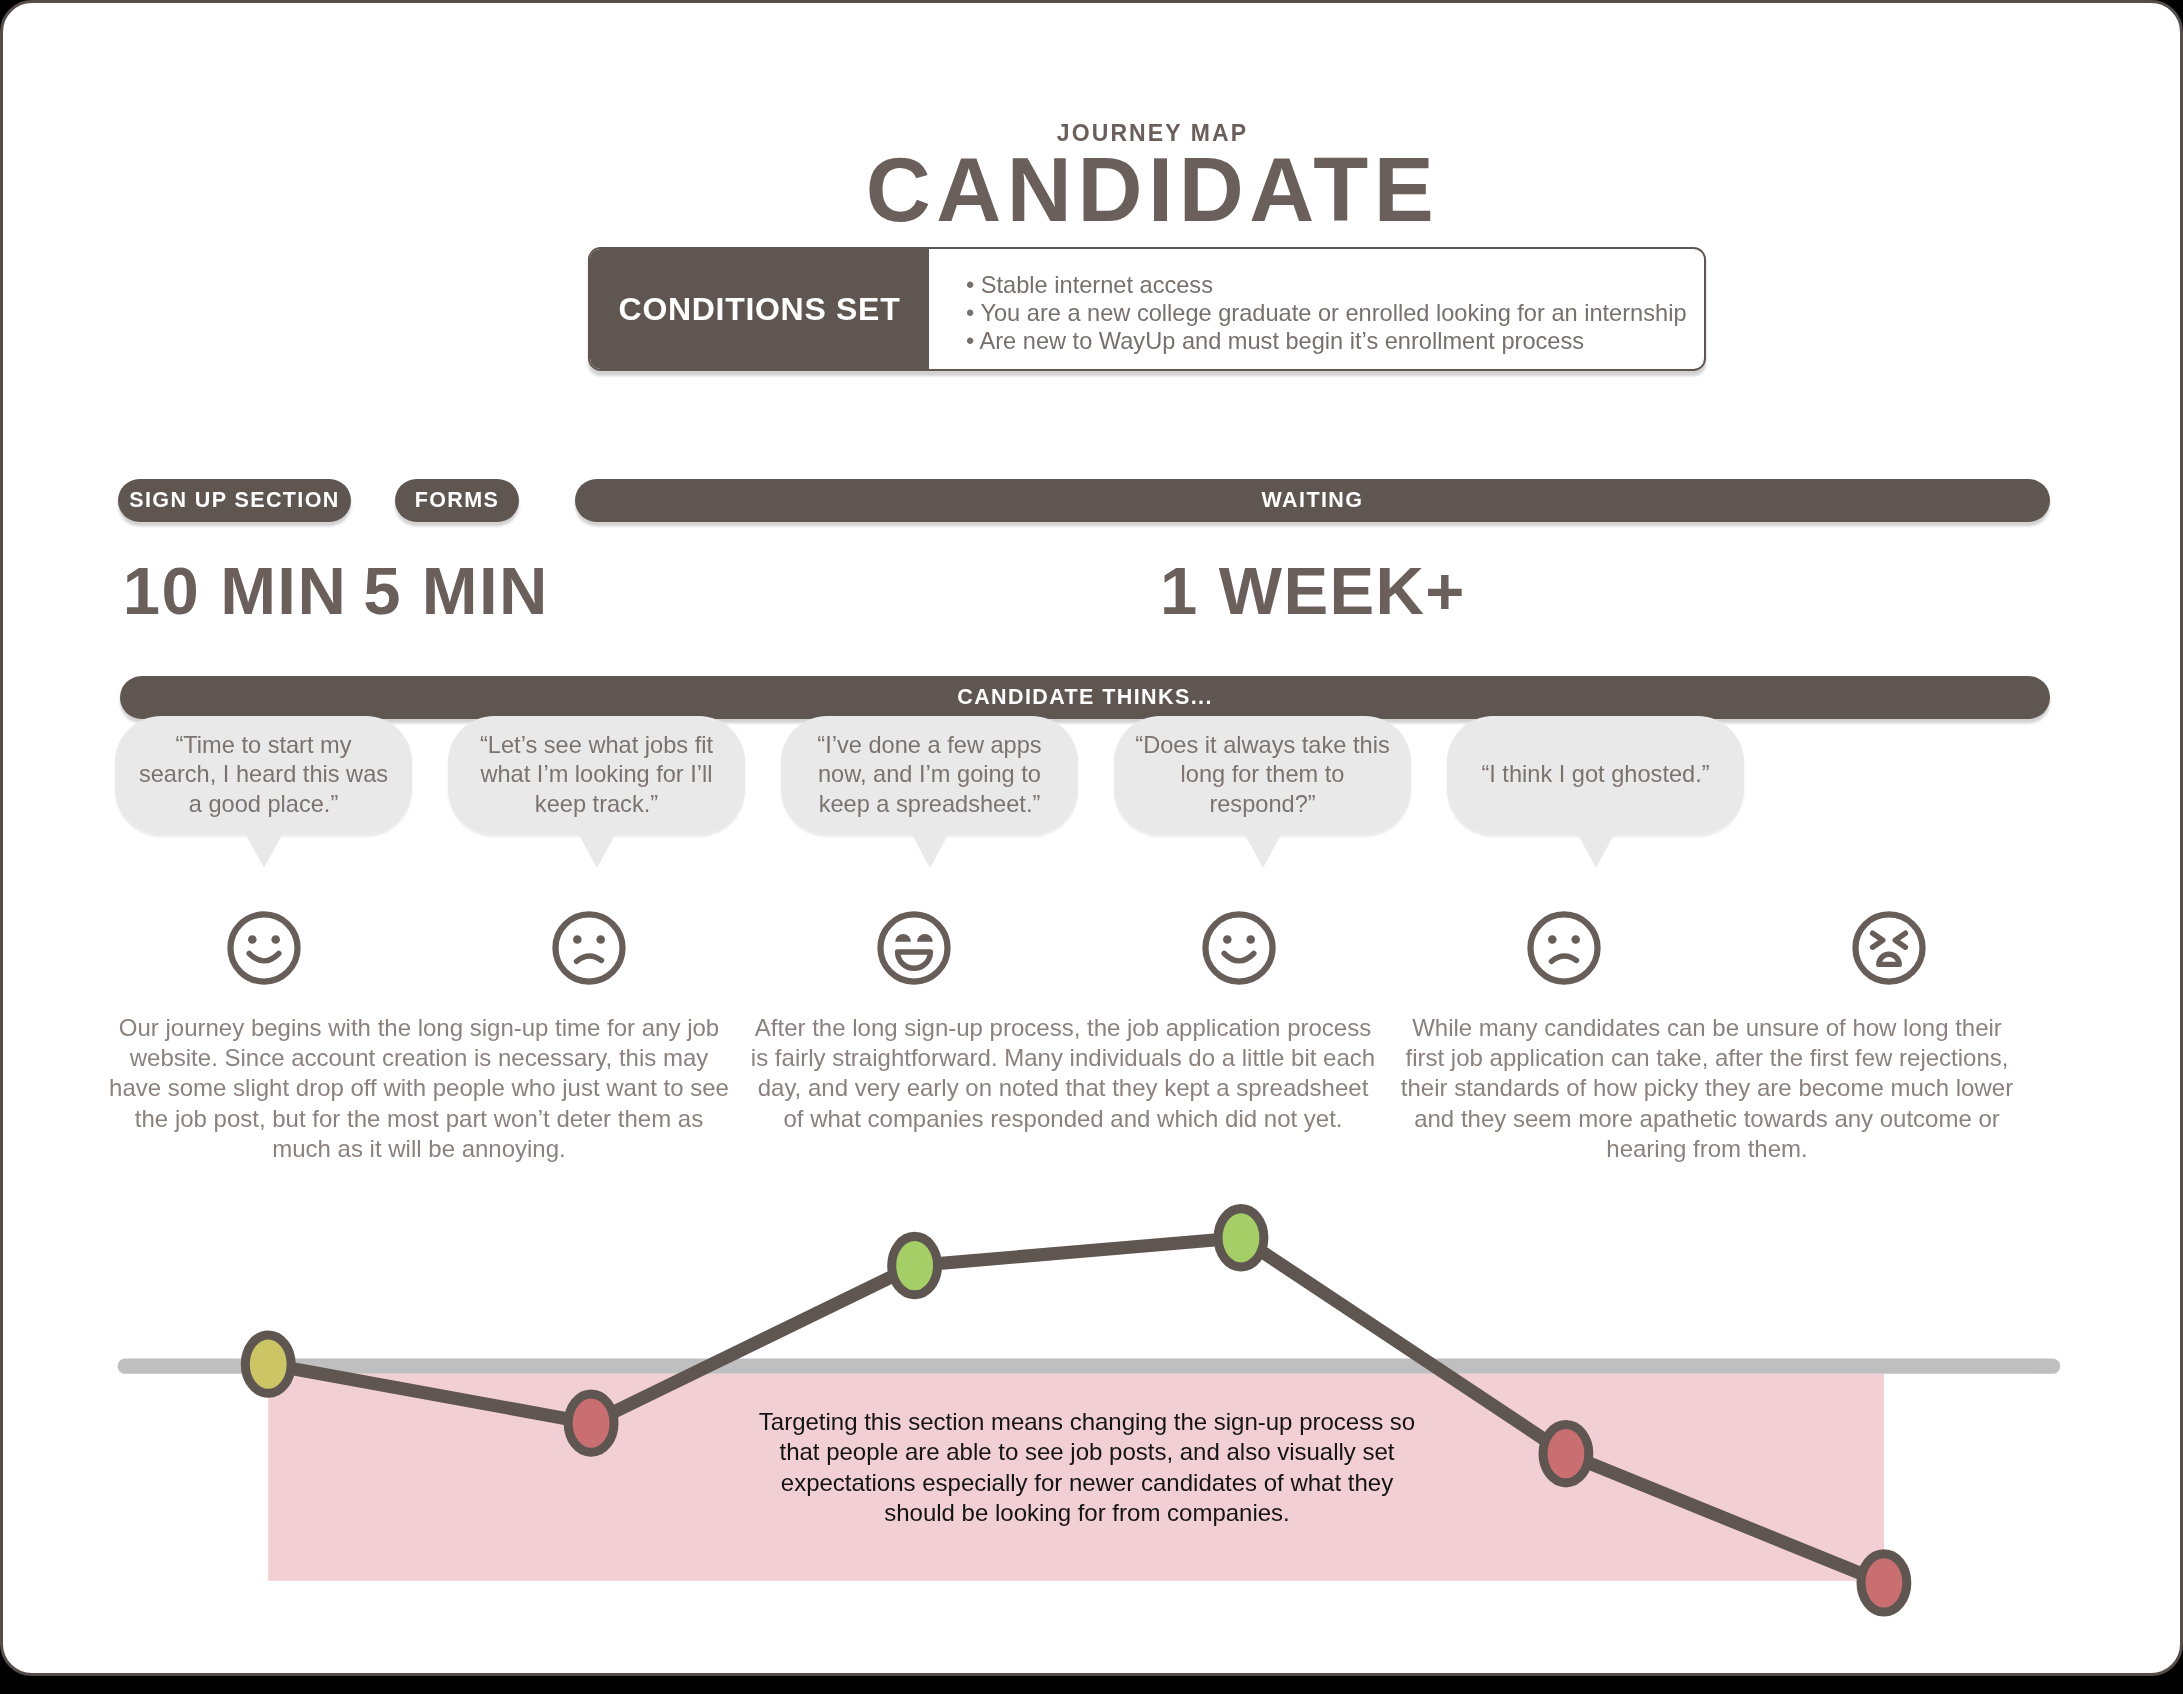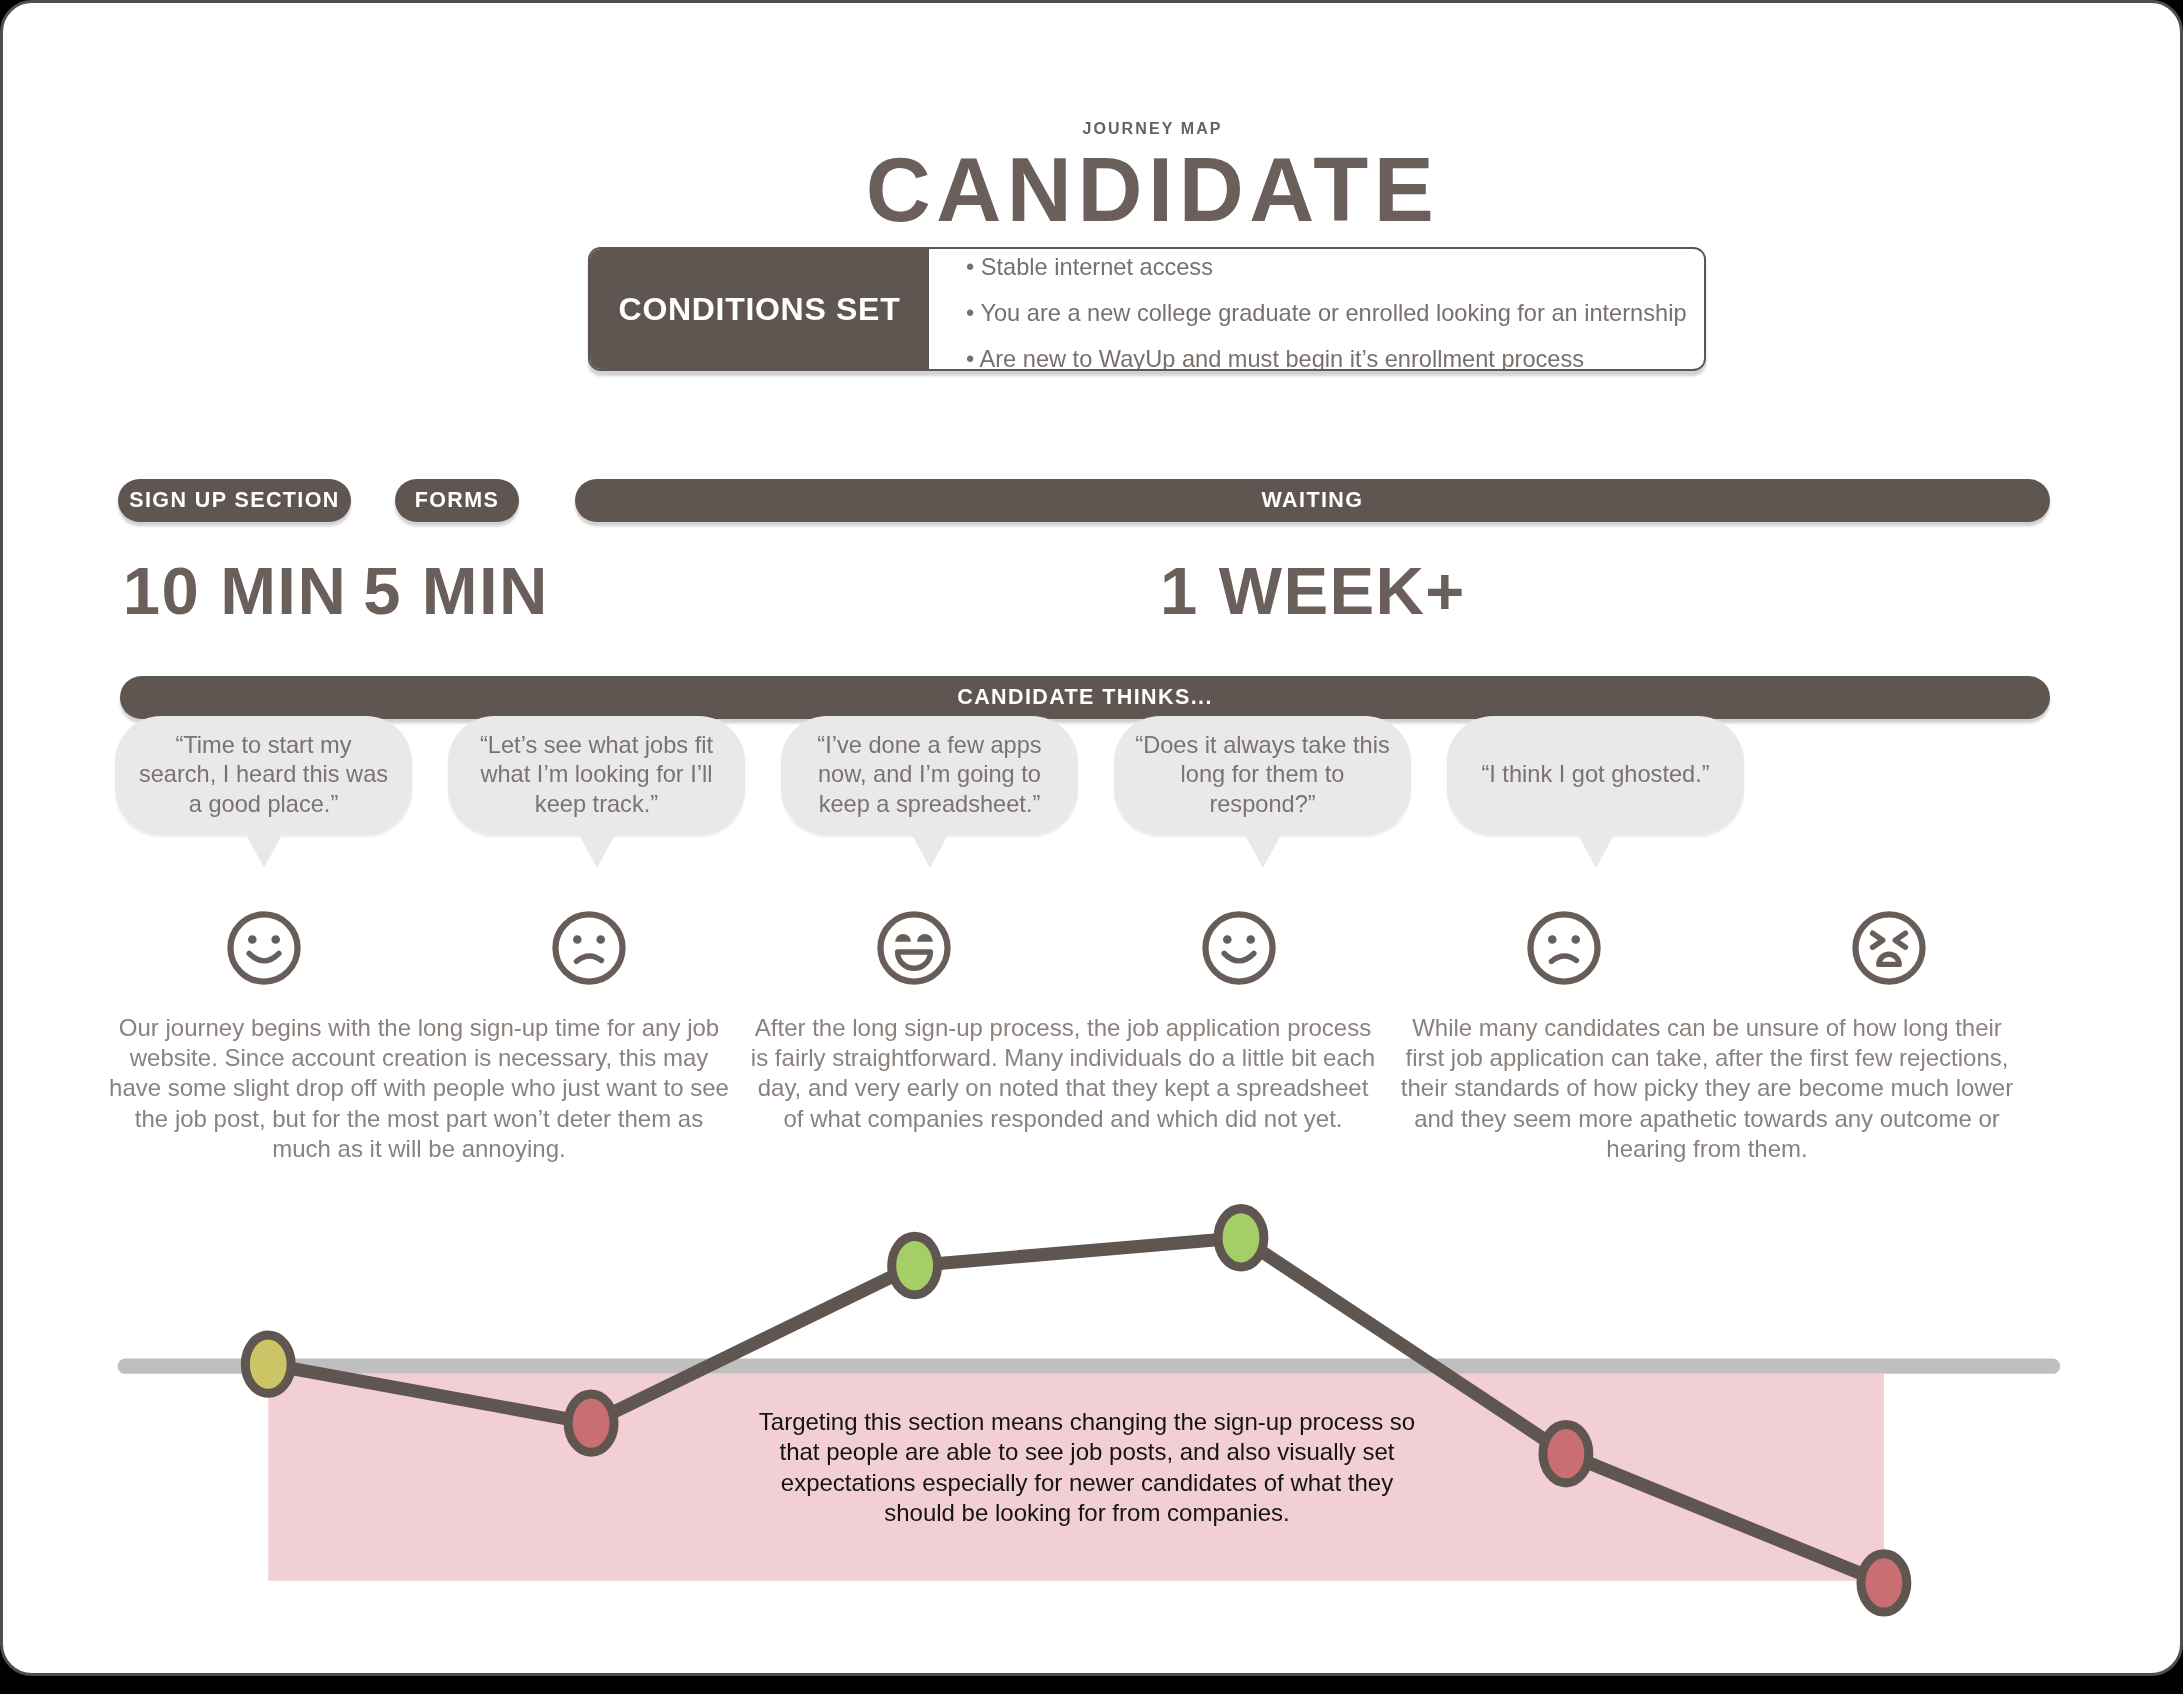--- a/index.html
+++ b/index.html
@@ -1,31 +1,31 @@
 <!DOCTYPE html>
 <html style="font-size:11px"><head>
 <meta charset="utf-8">
 <style>
   html,body{margin:0;padding:0;background:#000;}
   body{width:2183px;height:1694px;position:relative;font-family:"Liberation Sans",sans-serif;}
   .card{position:absolute;left:0;top:0;width:2183px;height:1676px;box-sizing:border-box;
         background:#fff;border:3.5px solid #544d4a;border-radius:32px;overflow:hidden;}
   .abs{position:absolute;}
   
-  .kicker{left:122px;top:117px;width:2055px;text-align:center;font-size:16px;font-weight:bold;
+  .kicker{left:122px;top:117px;width:2055px;text-align:center;font-size:23px;font-weight:bold;
           letter-spacing:2.1px;color:#6a5f5b;}
   .title{left:122px;top:142px;width:2055px;text-align:center;font-size:90px;font-weight:bold;
          letter-spacing:5.6px;color:#6a5f5b;line-height:1;}
   
   .conditions{left:585px;top:244px;width:1118px;height:124px;box-sizing:border-box;
               border:2.8px solid #5f5651;border-radius:12.5px;display:flex;overflow:hidden;
               box-shadow:0 4.2px 2.8px rgba(0,0,0,0.18);}
   .cond-label{width:339px;flex:0 0 339px;background:#5f5651;color:#fff;display:flex;
               align-items:center;justify-content:center;font-size:32px;font-weight:bold;letter-spacing:0.7px;}
-  .cond-list{flex:1;display:flex;flex-direction:column;justify-content:center;gap:19px;
+  .cond-list{flex:1;display:flex;flex-direction:column;justify-content:center;gap:1px;
              padding-left:37px;font-size:23.6px;color:#77706c;margin-top:8px;}
   .cond-item::before{content:"•  ";}
   
   .pill{top:476px;height:43px;background:#5f5651;border-radius:694px;color:#fff;
         display:flex;align-items:center;justify-content:center;font-size:21.5px;font-weight:bold;
         letter-spacing:1.4px;box-shadow:0 4.2px 2.8px rgba(0,0,0,0.18);}
   .pill-1{left:115px;width:233px;}
   .pill-2{left:392px;width:124px;}
   .pill-3{left:572px;width:1475px;}
   .duration{top:549px;font-size:67px;font-weight:bold;color:#6a5f5b;letter-spacing:1.4px;

